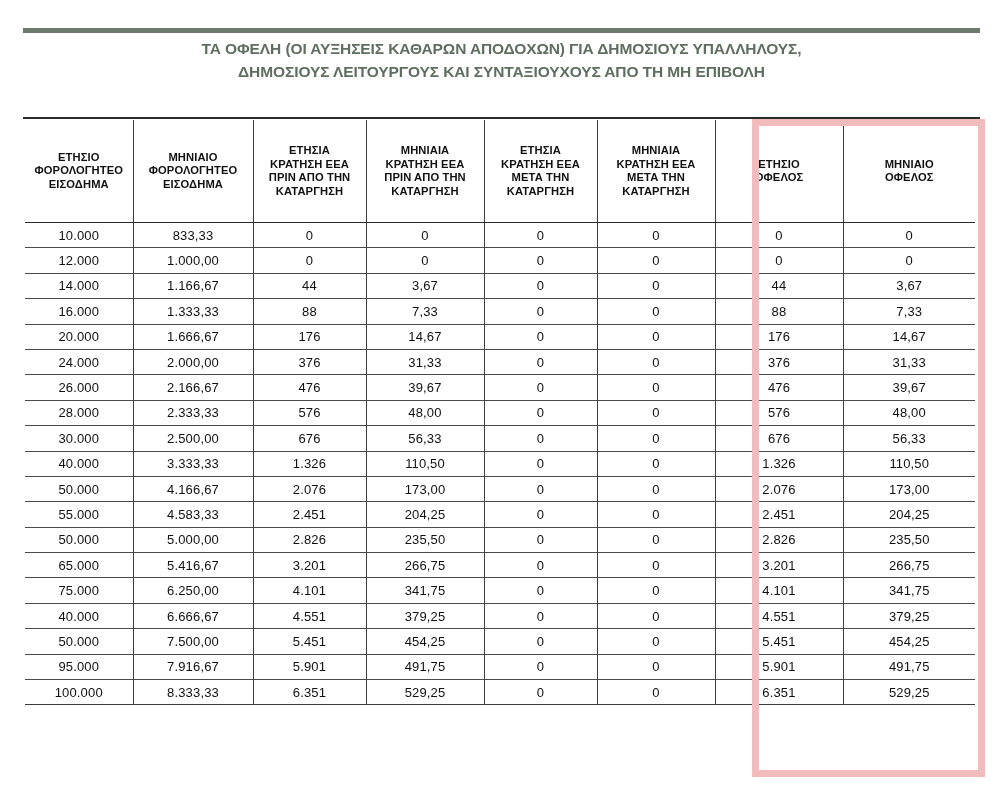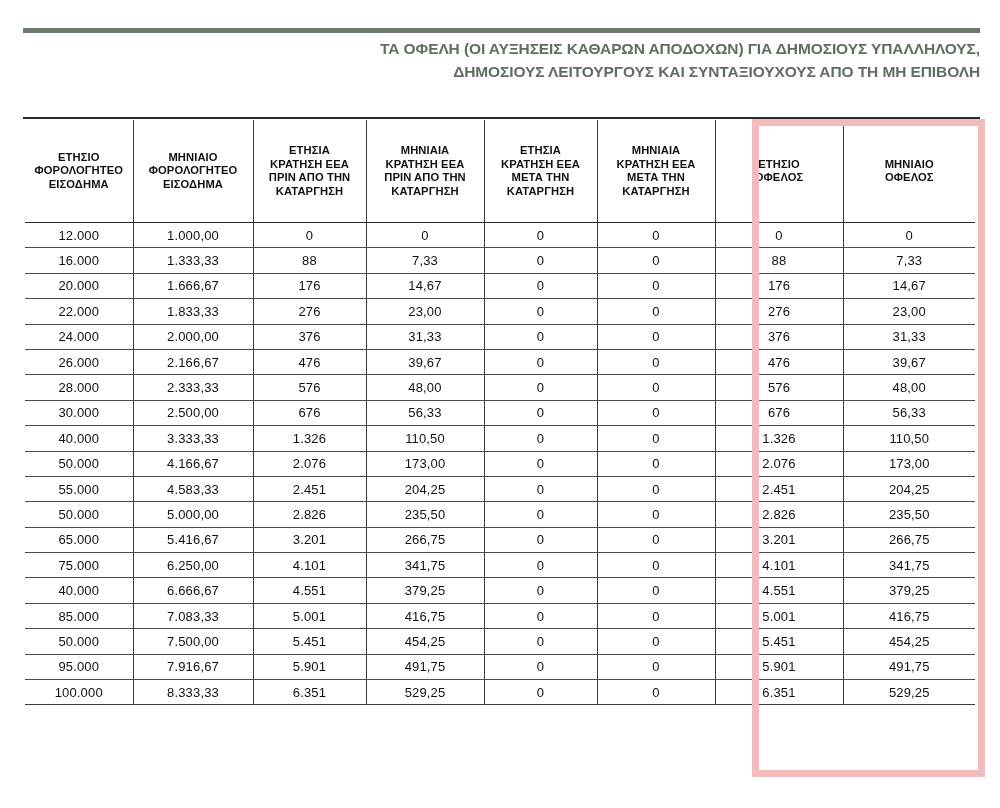--- a/index.html
+++ b/index.html
@@ -37,21 +37,21 @@
     left: 23px;
     top: 38px;
     width: 957px;
     text-align: center;
     color: #5f6f5f;
     font-weight: bold;
     font-size: 15.5px;
     line-height: 22.5px;
     letter-spacing: -0.1px;
   }
-  .title .tline { display: block; white-space: nowrap; text-align: right; }
+  .title .tline { display: block; white-space: nowrap; }
 
   
   .title-rule {
     position: absolute;
     left: 23px;
     top: 117px;
     width: 957px;
     height: 2px;
     background: #2b2b2b;
   }
@@ -199,28 +199,48 @@
             <span>ΟΦΕΛΟΣ</span>
           </th>
           <th class="vsep">
             <span>ΜΗΝΙΑΙΟ</span>
             <span>ΟΦΕΛΟΣ</span>
           </th>
         </tr>
     </thead>
     <tbody>
         <tr>
+          <td class="nosep">10.000</td>
+          <td class="vsep">833,33</td>
+          <td class="vsep">0</td>
+          <td class="vsep">0</td>
+          <td class="vsep">0</td>
+          <td class="vsep">0</td>
+          <td class="vsep">0</td>
+          <td class="vsep">0</td>
+        </tr>
+        <tr>
           <td class="nosep">12.000</td>
           <td class="vsep">1.000,00</td>
           <td class="vsep">0</td>
           <td class="vsep">0</td>
           <td class="vsep">0</td>
           <td class="vsep">0</td>
           <td class="vsep">0</td>
           <td class="vsep">0</td>
+        </tr>
+        <tr>
+          <td class="nosep">14.000</td>
+          <td class="vsep">1.166,67</td>
+          <td class="vsep">44</td>
+          <td class="vsep">3,67</td>
+          <td class="vsep">0</td>
+          <td class="vsep">0</td>
+          <td class="vsep">44</td>
+          <td class="vsep">3,67</td>
         </tr>
         <tr>
           <td class="nosep">16.000</td>
           <td class="vsep">1.333,33</td>
           <td class="vsep">88</td>
           <td class="vsep">7,33</td>
           <td class="vsep">0</td>
           <td class="vsep">0</td>
           <td class="vsep">88</td>
           <td class="vsep">7,33</td>
@@ -229,30 +249,20 @@
           <td class="nosep">20.000</td>
           <td class="vsep">1.666,67</td>
           <td class="vsep">176</td>
           <td class="vsep">14,67</td>
           <td class="vsep">0</td>
           <td class="vsep">0</td>
           <td class="vsep">176</td>
           <td class="vsep">14,67</td>
         </tr>
         <tr>
-          <td class="nosep">22.000</td>
-          <td class="vsep">1.833,33</td>
-          <td class="vsep">276</td>
-          <td class="vsep">23,00</td>
-          <td class="vsep">0</td>
-          <td class="vsep">0</td>
-          <td class="vsep">276</td>
-          <td class="vsep">23,00</td>
-        </tr>
-        <tr>
           <td class="nosep">24.000</td>
           <td class="vsep">2.000,00</td>
           <td class="vsep">376</td>
           <td class="vsep">31,33</td>
           <td class="vsep">0</td>
           <td class="vsep">0</td>
           <td class="vsep">376</td>
           <td class="vsep">31,33</td>
         </tr>
         <tr>
@@ -349,30 +359,20 @@
           <td class="nosep">40.000</td>
           <td class="vsep">6.666,67</td>
           <td class="vsep">4.551</td>
           <td class="vsep">379,25</td>
           <td class="vsep">0</td>
           <td class="vsep">0</td>
           <td class="vsep">4.551</td>
           <td class="vsep">379,25</td>
         </tr>
         <tr>
-          <td class="nosep">85.000</td>
-          <td class="vsep">7.083,33</td>
-          <td class="vsep">5.001</td>
-          <td class="vsep">416,75</td>
-          <td class="vsep">0</td>
-          <td class="vsep">0</td>
-          <td class="vsep">5.001</td>
-          <td class="vsep">416,75</td>
-        </tr>
-        <tr>
           <td class="nosep">50.000</td>
           <td class="vsep">7.500,00</td>
           <td class="vsep">5.451</td>
           <td class="vsep">454,25</td>
           <td class="vsep">0</td>
           <td class="vsep">0</td>
           <td class="vsep">5.451</td>
           <td class="vsep">454,25</td>
         </tr>
         <tr>

